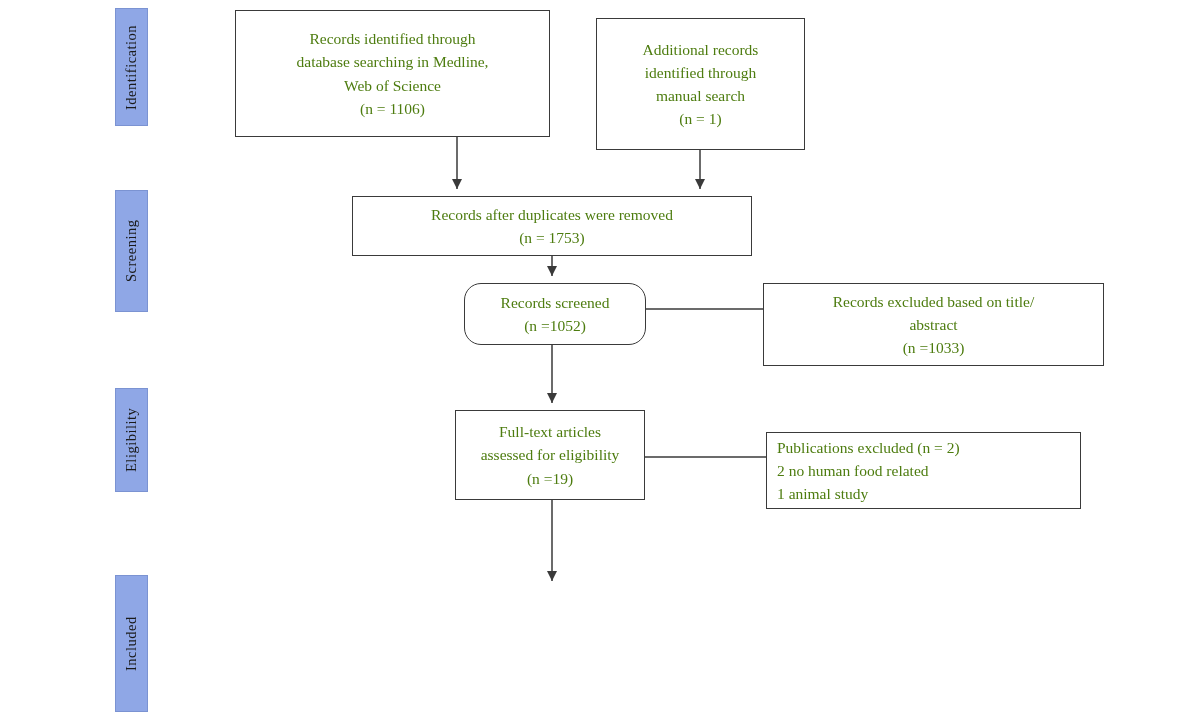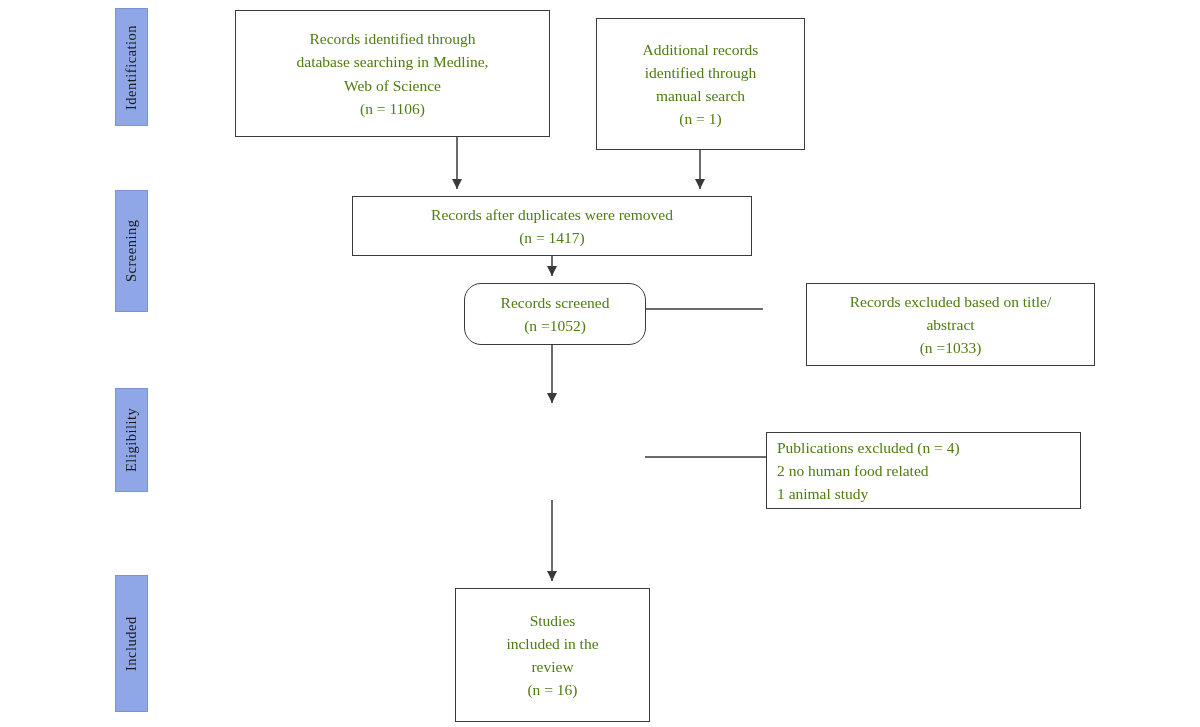--- a/index.html
+++ b/index.html
@@ -87,41 +87,40 @@
 
   <div class="box" style="left:596px; top:18px; width:209px; height:132px;">
     <span class="txt">Additional records
 identified through
 manual search
 (n = 1)</span>
   </div>
 
   <div class="box" style="left:352px; top:196px; width:400px; height:60px;">
     <span class="txt">Records after duplicates were removed
-(n = 1417)</span>
+(n = 1753)</span>
   </div>
 
   <div class="box" style="left:464px; top:283px; width:182px; height:62px;border-radius:17px;">
     <span class="txt">Records screened
 (n =1052)</span>
   </div>
 
-  <div class="box" style="left:806px; top:283px; width:289px; height:83px;">
+  <div class="box" style="left:763px; top:283px; width:341px; height:83px;">
     <span class="txt">Records excluded based on title/
 abstract
 (n =1033)</span>
   </div>
 
+  <div class="box" style="left:455px; top:410px; width:190px; height:90px;">
+    <span class="txt">Full-text articles
+assessed for eligibility
+(n =19)</span>
+  </div>
 
   <div class="box align-left" style="left:766px; top:432px; width:315px; height:77px;">
-    <span class="txt">Publications excluded (n = 4)</span>
+    <span class="txt">Publications excluded (n = 2)</span>
     <span class="txt italic">2 no human food related
 1 animal study</span>
   </div>
 
-  <div class="box" style="left:455px; top:588px; width:195px; height:134px;">
-    <span class="txt">Studies
-included in the
-review
-(n = 16)</span>
-  </div>
 
 </div>
 
 </body></html>

